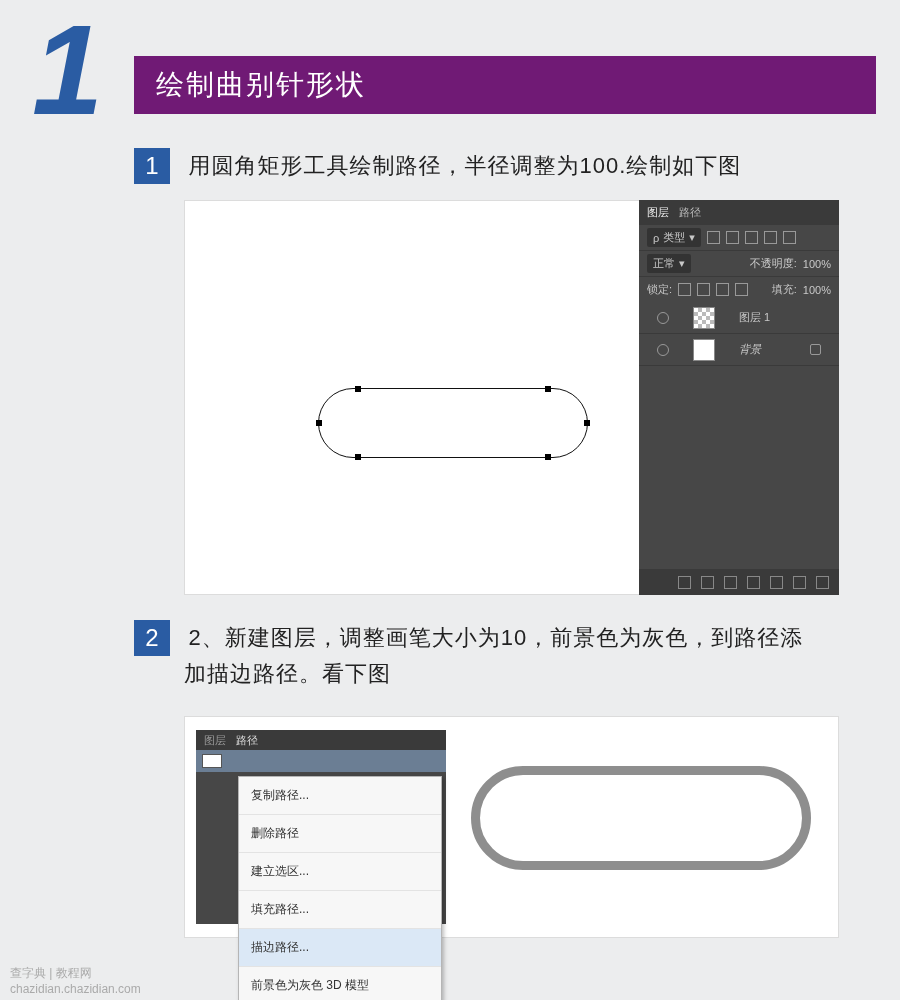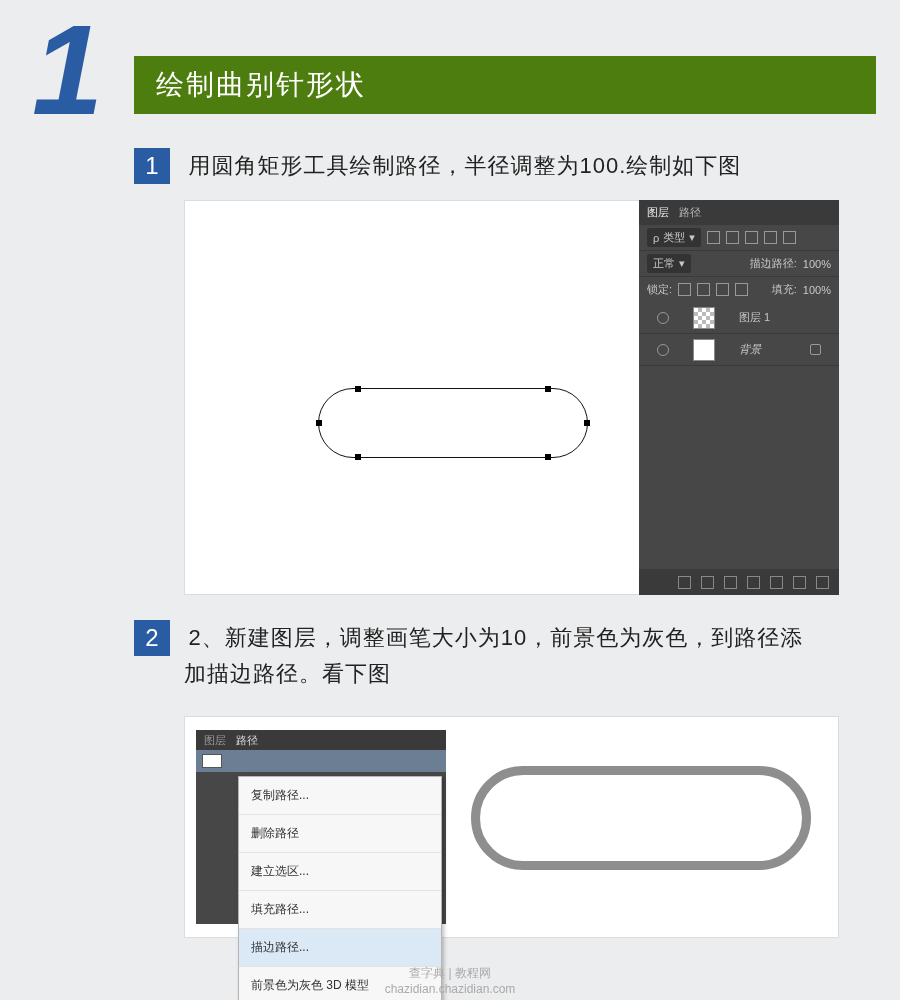--- a/index.html
+++ b/index.html
@@ -21,21 +21,21 @@
     font-style: italic;
     color: #2a5ca3;
     letter-spacing: -8px;
   }
   .section-header {
     position: absolute;
     left: 134px;
     top: 56px;
     width: 742px;
     height: 58px;
-    background: #4d7c0f;
+    background: #701a75;
     color: #fff;
     font-size: 28px;
     line-height: 58px;
     padding-left: 22px;
     letter-spacing: 2px;
   }
   .step {
     position: absolute;
     left: 134px;
   }
@@ -166,21 +166,21 @@
     top: 50px;
     width: 340px;
     height: 104px;
     border: 9px solid #8e8e8e;
     border-radius: 60px;
   }
   .watermark {
     position:absolute;
     right:0; bottom:0;
     width:900px;
-    text-align:center;
+    text-align:left;
     padding:4px 10px;
     font-size:12px;
     color:#aaa;
     font-family: Arial, sans-serif;
   }
   .italic-label { font-style: italic; }
 </style>
 </head>
 <body>
 
@@ -219,21 +219,21 @@
       <span class="tiny-icon"></span>
       <span class="tiny-icon"></span>
       <span class="tiny-icon"></span>
       <span class="tiny-icon"></span>
     </div>
     <div class="panel-row">
       <span class="combo">
         <span>正常</span>
         <span>▾</span>
       </span>
-      <span style="margin-left:auto">描边路径:</span>
+      <span style="margin-left:auto">不透明度:</span>
       <span>100%</span>
     </div>
     <div class="panel-row">
       <span>锁定:</span>
       <span class="tiny-icon"></span>
       <span class="tiny-icon"></span>
       <span class="tiny-icon"></span>
       <span class="tiny-icon"></span>
       <span style="margin-left:auto">填充:</span>
       <span>100%</span>

